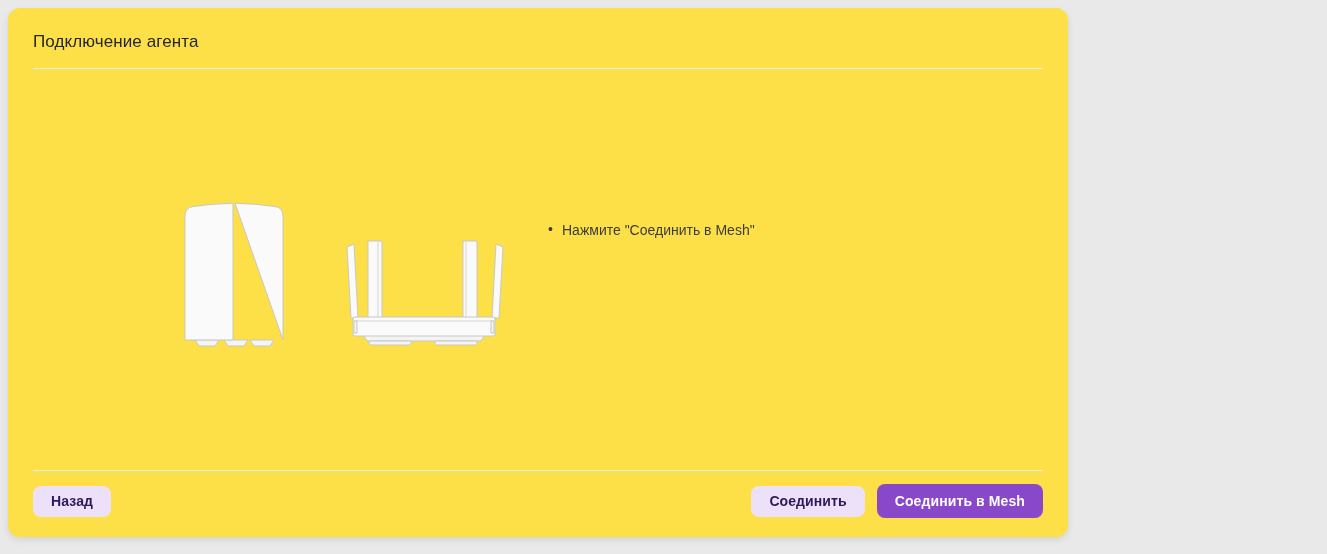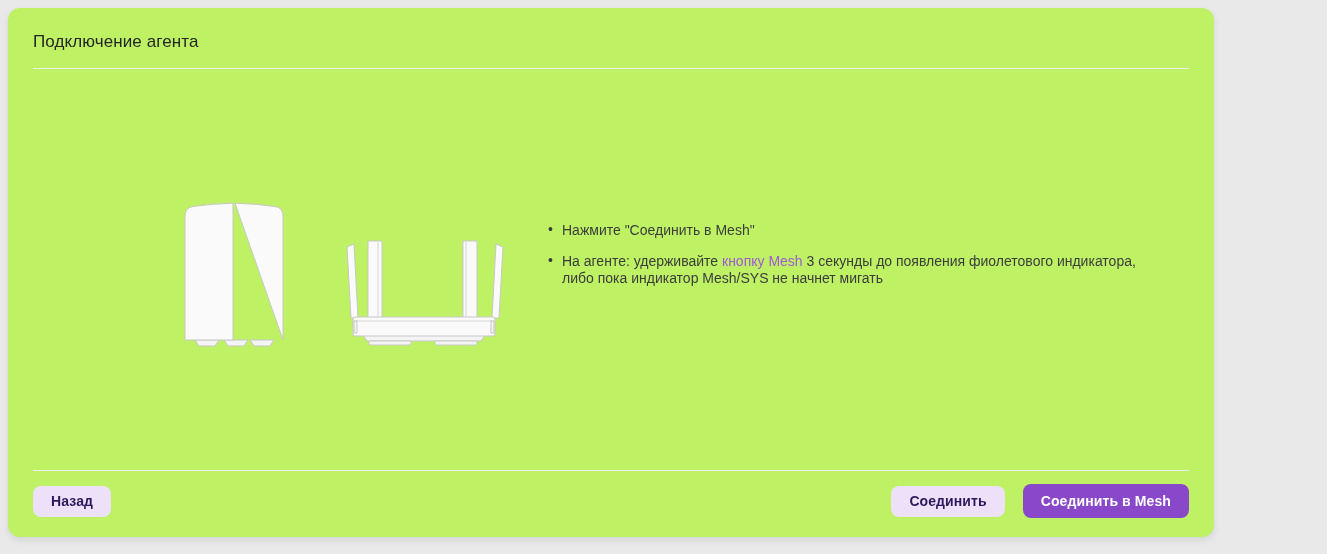--- a/index.html
+++ b/index.html
@@ -8,23 +8,23 @@
     width: 1327px;
     height: 554px;
     background: #e9e9e9;
     font-family: "Liberation Sans", sans-serif;
     overflow: hidden;
   }
   .card {
     position: absolute;
     left: 8px;
     top: 8px;
-    width: 1206px;
+    width: 1060px;
     height: 529px;
-    background: #bef264;
+    background: #fde047;
     border-radius: 12px;
     box-shadow: 0 3px 7px rgba(0,0,0,0.09);
   }
   .page-title {
     position: absolute;
     left: 25px;
     top: 24px;
     font-size: 17px;
     font-weight: 500;
     color: #262626;
@@ -108,21 +108,21 @@
     letter-spacing: 0.1px;
   }
   .btn-secondary {
     background: #ede1f9;
     color: #2c195c;
   }
   .btn-primary {
     background: #8948c9;
     color: #ffffff;
     height: 34px;
-    margin-left: 18px;
+    margin-left: 12px;
   }
   svg .outline {
     fill: #fafafa;
     stroke: #c7c7c7;
     stroke-width: 1;
     stroke-linejoin: round;
   }
   svg .outline-dim {
     fill: #f4f4f4;
     stroke: #c7c7c7;
@@ -172,23 +172,20 @@
     <line class="hairline" x1="9" y1="84" x2="149" y2="84"></line>
 
     <rect class="outline-dim" x="9" y="84" width="3" height="12"></rect>
     <rect class="outline-dim" x="146" y="84" width="3" height="12"></rect>
   </svg>
 
   <ul class="instruction-list">
     <li>
       <span>Нажмите "Соединить в Mesh"</span>
     </li>
-    <li>
-      <span>На агенте: удерживайте </span><a class="link">кнопку Mesh</a><span> 3 секунды до появления фиолетового индикатора, либо пока индикатор Mesh/SYS не начнет мигать</span>
-    </li>
   </ul>
 
   <div class="footer-divider"></div>
 
   <div class="footer-row">
     <button class="btn btn-secondary">Назад</button>
     <div class="footer-spacer"></div>
     <button class="btn btn-secondary">Соединить</button>
     <button class="btn btn-primary">Соединить в Mesh</button>
   </div>

